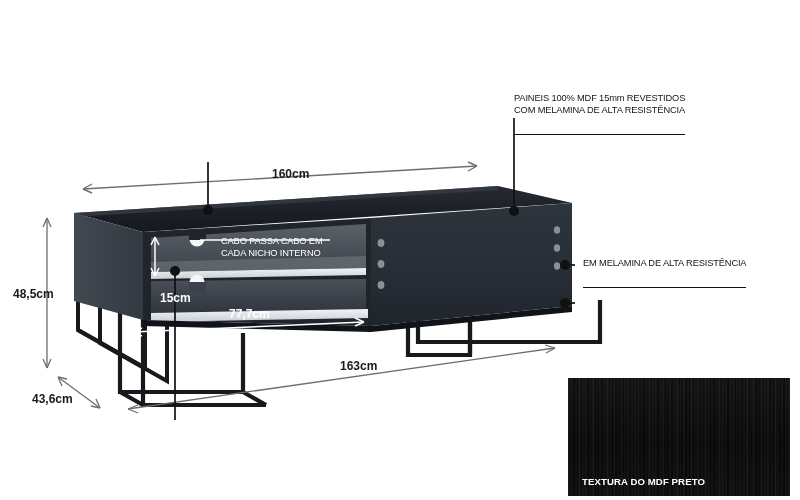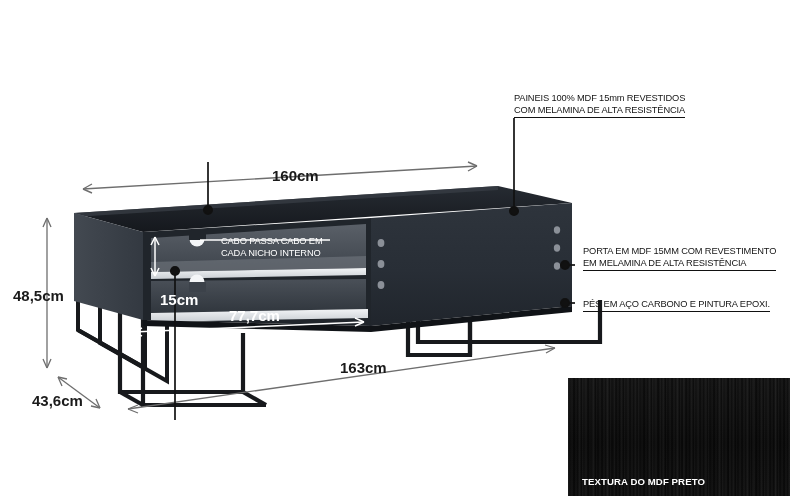--- a/index.html
+++ b/index.html
@@ -2,23 +2,23 @@
 <html><head>
 <meta charset="utf-8">
 <style>
   html,body{margin:0;padding:0;background:#ffffff;}
   body{width:800px;height:500px;position:relative;overflow:hidden;
        font-family:"Liberation Sans",sans-serif;color:#1a1a1a;}
   #stage{position:absolute;inset:0;width:800px;height:500px;}
 
   .ann{position:absolute;font-weight:normal;font-size:9.3px;line-height:12.2px;
        letter-spacing:-0.15px;color:#141414;white-space:nowrap;}
-  .ann .ul{display:block;border-bottom:1.6px solid #111;padding-bottom:1px;}
-
-  .dimlbl{position:absolute;font-weight:bold;font-size:15px;color:#1a1a1a;white-space:nowrap;}
+  .ann .ul{display:block;border-bottom:1.6px solid #111;padding-bottom:18px;}
+
+  .dimlbl{position:absolute;font-weight:bold;font-size:12px;color:#1a1a1a;white-space:nowrap;}
   .dimlbl.wht{color:#ffffff;}
 
   svg{position:absolute;left:0;top:0;overflow:visible;}
 
   .swatch{position:absolute;left:568px;top:378px;width:222px;height:118px;
           background:#1d4ed8;overflow:hidden;}
   .swatch .grain{position:absolute;inset:0;
     background:
       repeating-linear-gradient(90deg,
         rgba(255,255,255,0.055) 0px, rgba(255,255,255,0.0) 1px,
@@ -171,27 +171,24 @@
     </g>
   </svg>
 
 
   <div class="ann" style="left:514px;top:92px;">
     <span>PAINEIS 100% MDF 15mm REVESTIDOS</span><br>
     <span class="ul">COM MELAMINA DE ALTA RESISTÊNCIA</span>
   </div>
 
   <div class="ann" style="left:583px;top:245px;">
-    <span>PORTA EM MDF 15MM COM REVESTIMENTO</span><br>
+    <br>
     <span class="ul">EM MELAMINA DE ALTA RESISTÊNCIA</span>
   </div>
 
-  <div class="ann" style="left:583px;top:298px;">
-    <span class="ul">PÉS EM AÇO CARBONO E PINTURA EPOXI.</span>
-  </div>
 
 
   <div class="ann" style="left:221px;top:235px;color:#ffffff;">
     <span>CABO PASSA CABO EM</span><br>
     <span>CADA NICHO INTERNO</span>
   </div>
 
   <div class="dimlbl" style="left:272px;top:167px;">160cm</div>
   <div class="dimlbl" style="left:13px;top:287px;">48,5cm</div>
   <div class="dimlbl" style="left:32px;top:392px;">43,6cm</div>

